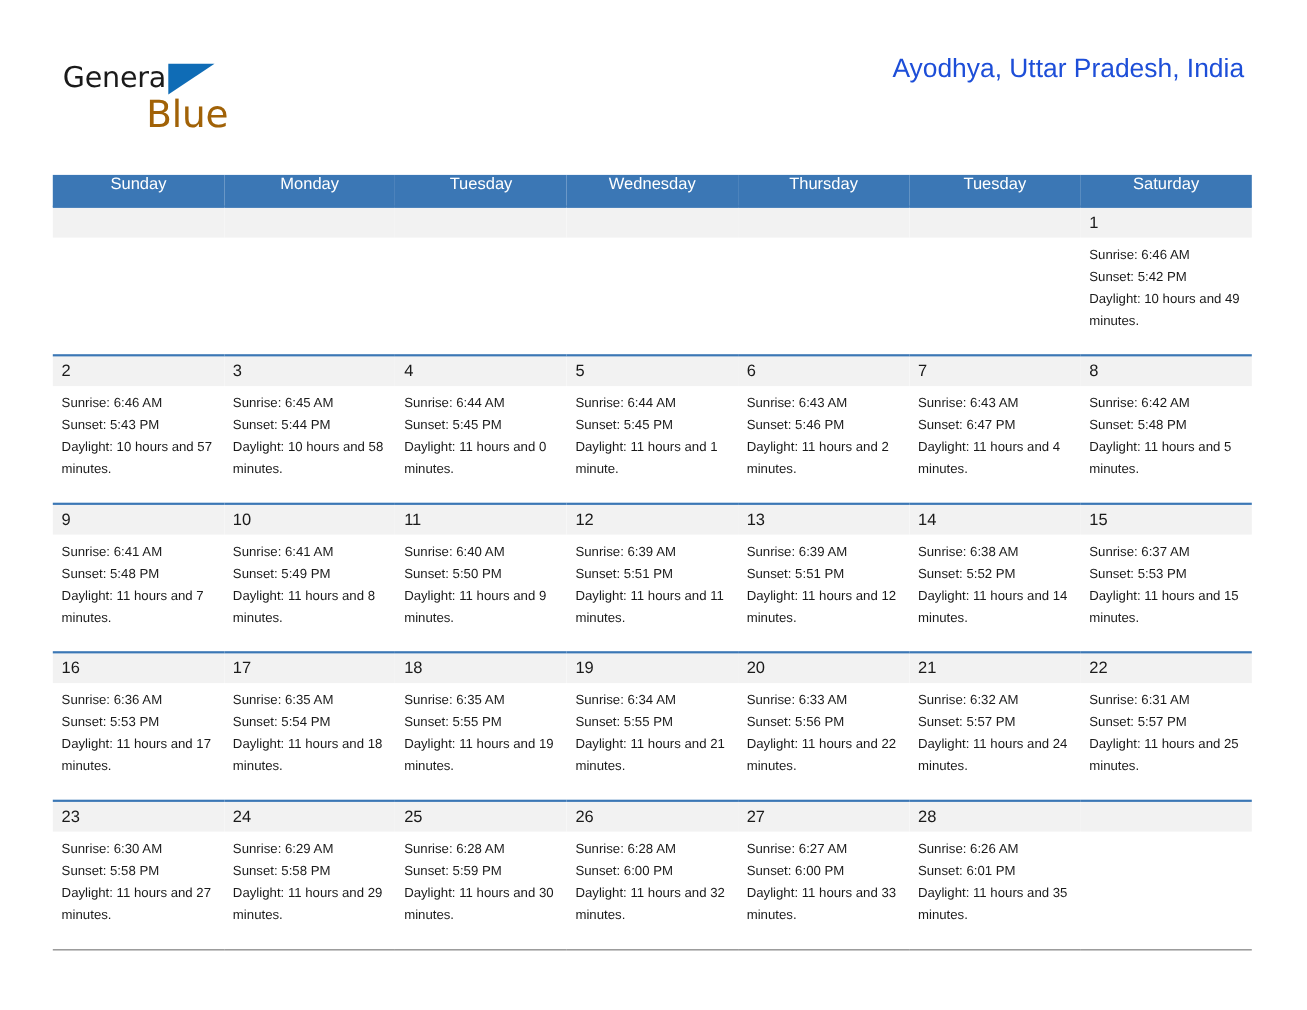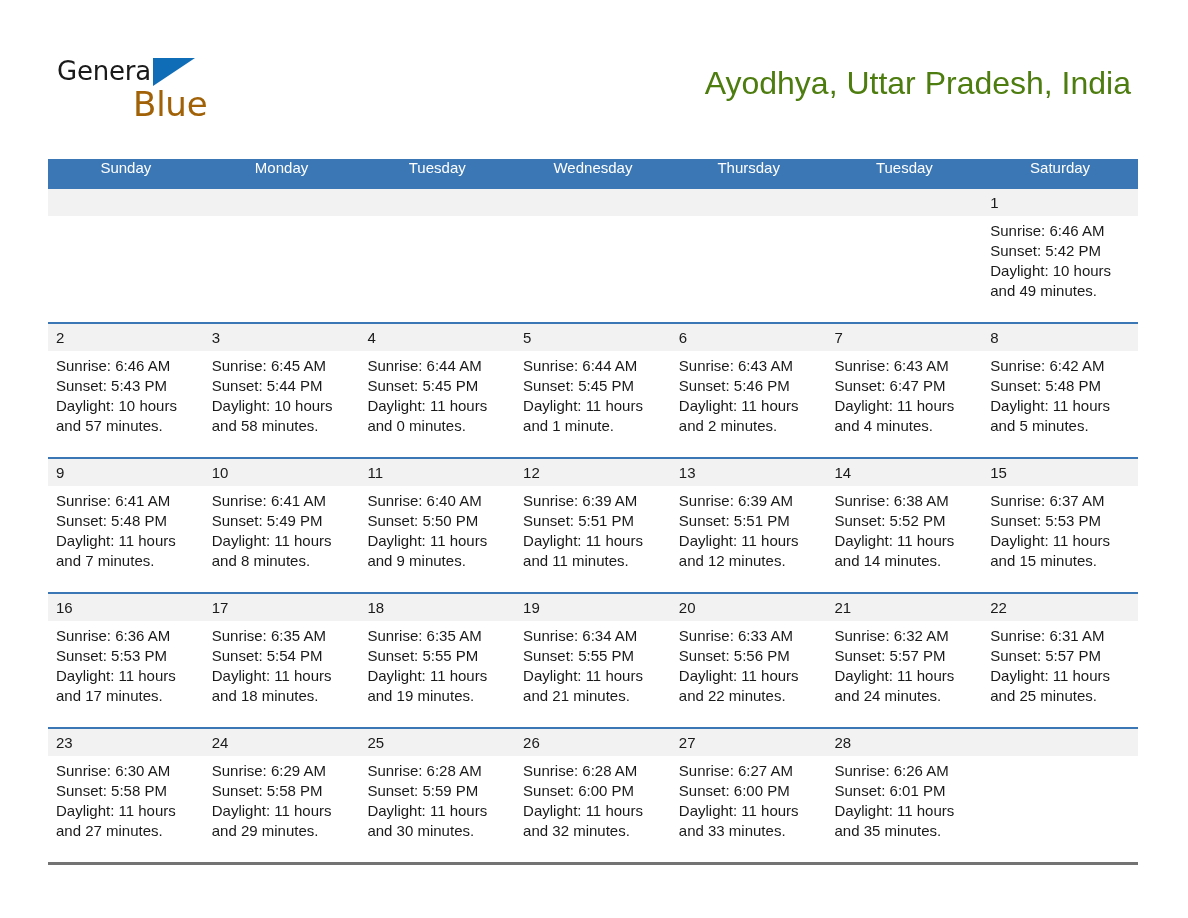--- a/index.html
+++ b/index.html
@@ -74,26 +74,26 @@
     text-align: right;
   }
   .cal-title {
     font-size: 45px;
     line-height: 54px;
     font-weight: 400;
     color: #000000;
     white-space: nowrap;
   }
   .cal-subtitle {
-    font-size: 32px;
+    font-size: 24px;
     line-height: 30px;
     font-weight: 400;
-    color: #4d7c0f;
+    color: #1d4ed8;
     white-space: nowrap;
-    margin-top: 22px;
+    margin-top: 2px;
   }
 
   
   .calendar {
     position: absolute;
     left: 48px;
     top: 159px;
     width: 1090px;
     border-collapse: collapse;
     table-layout: fixed;
@@ -111,21 +111,21 @@
     font-weight: 400;
     text-align: center;
     height: 29px;
     padding: 6px 0 5px 8px;
     box-sizing: border-box;
   }
   tbody tr {
     border-top: 2px solid #3b77b5;
   }
   tbody tr:last-child td {
-    border-bottom: 3px solid #737373;
+    border-bottom: 1px solid #737373;
   }
   td.day {
     width: 155.7px;
     height: 135px;
     background: #ffffff;
     box-sizing: border-box;
   }
   .daynum {
     background: #f2f2f2;
     font-size: 15px;
@@ -134,21 +134,21 @@
     padding: 5px 0 4px 8px;
     height: 27px;
     box-sizing: border-box;
   }
   td.empty .daynum {
     background: #f2f2f2;
     color: transparent;
   }
   .info {
     padding: 5px 6px 0 8px;
-    font-size: 15px;
+    font-size: 12px;
     line-height: 20px;
     color: #1a1a1a;
   }
   .info div {
     white-space: nowrap;
   }
   .info .daylight {
     white-space: normal;
   }
 </style>

